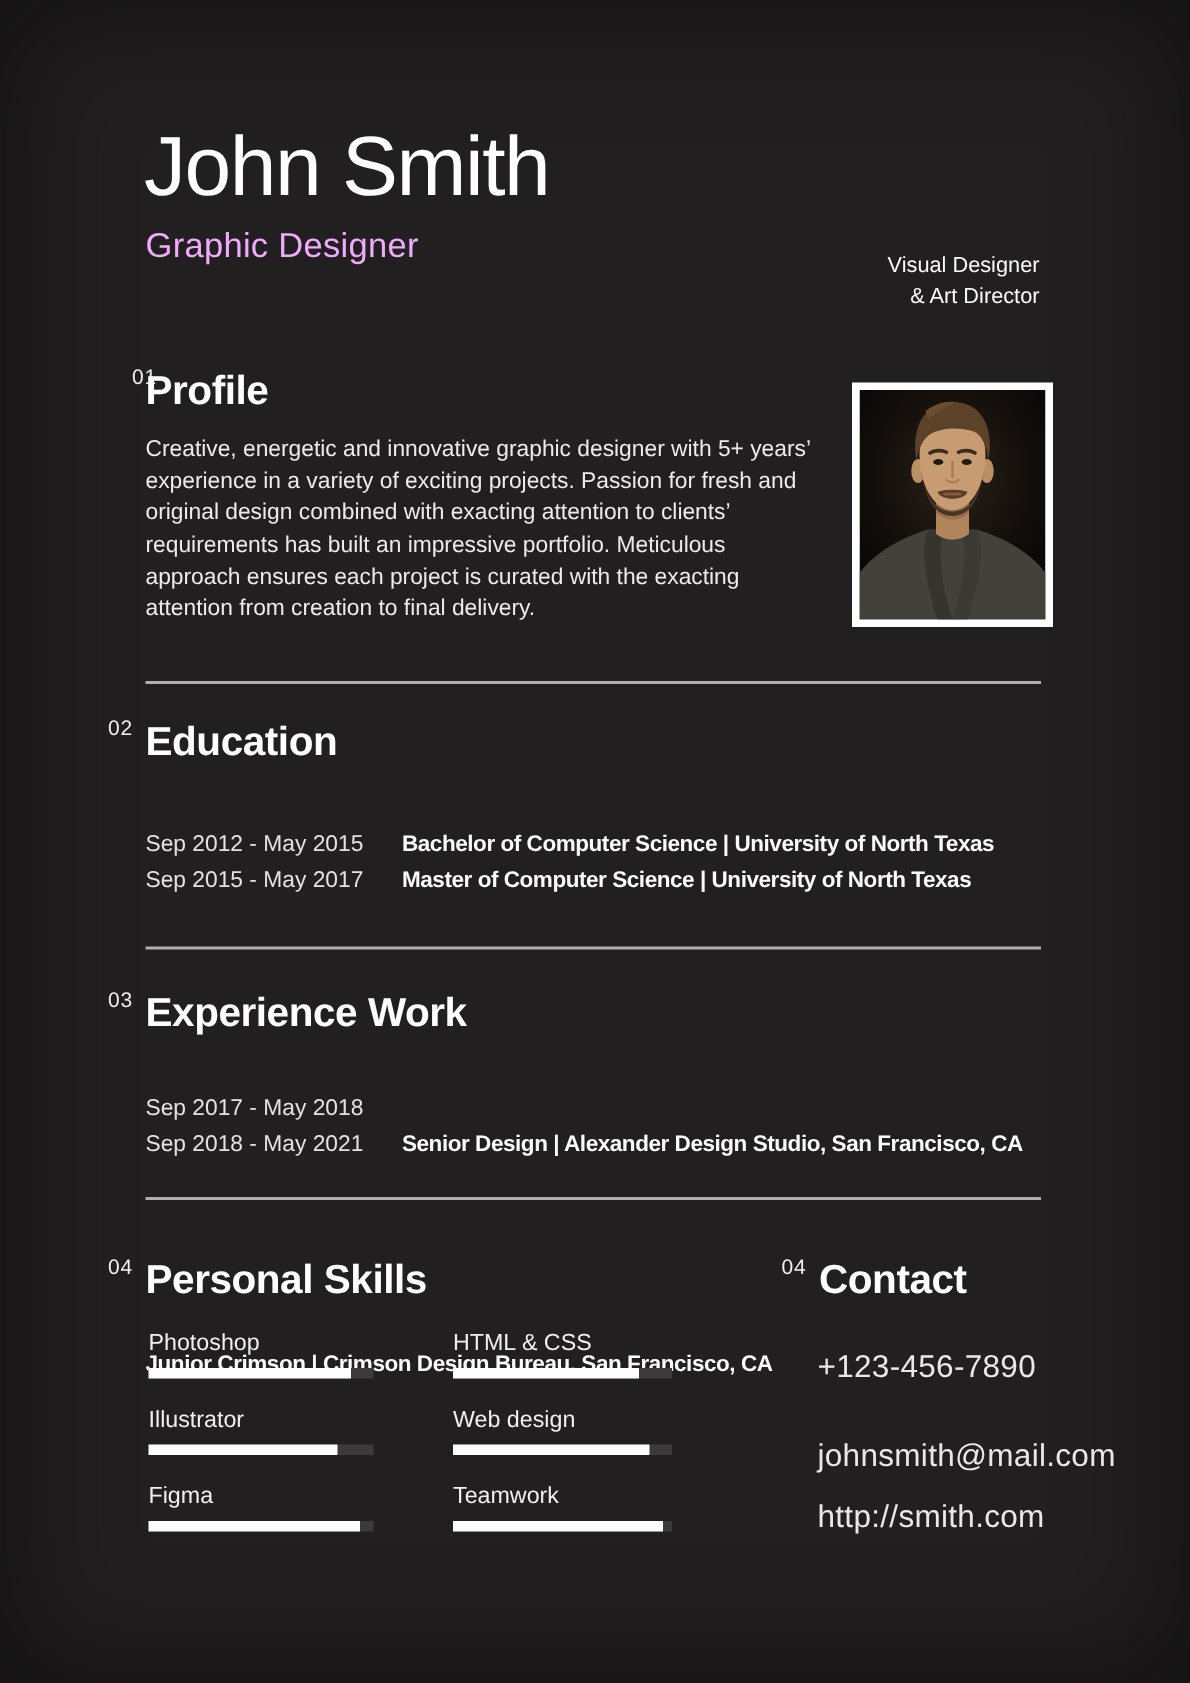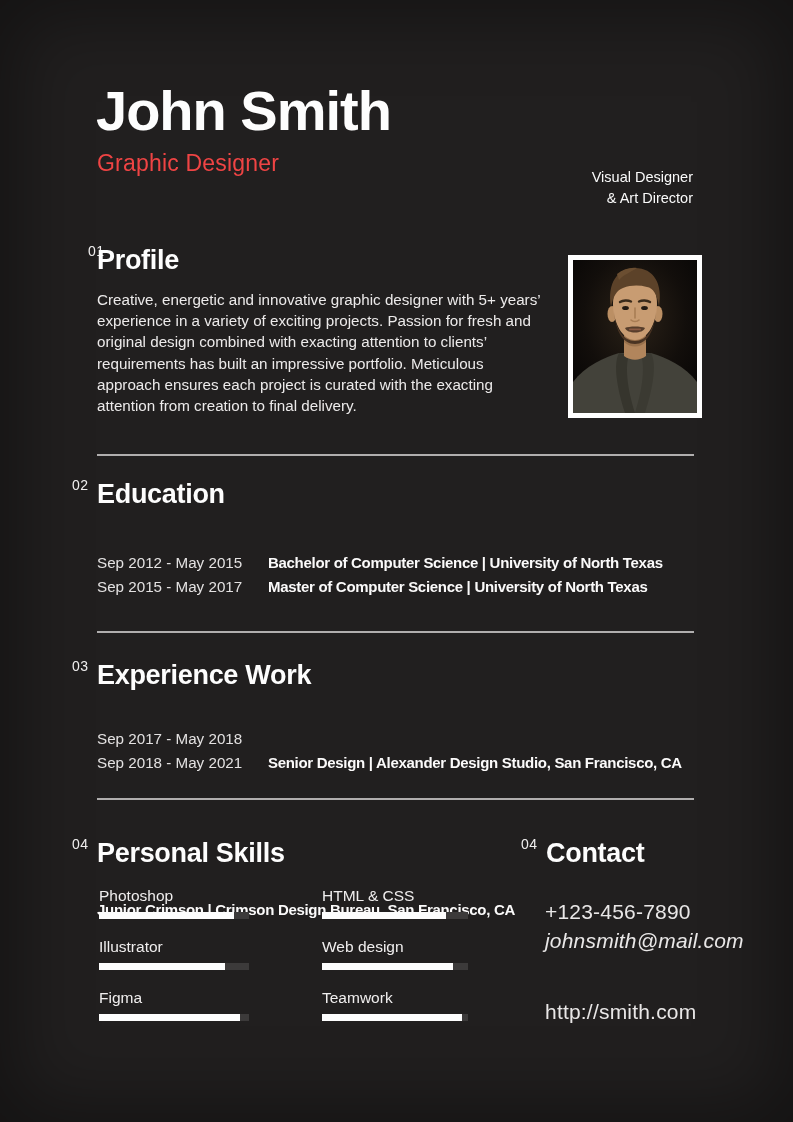--- a/index.html
+++ b/index.html
@@ -9,25 +9,25 @@
     margin:0 auto;
     background:#211f1f;
     box-shadow:inset 0 0 70px 18px rgba(0,0,0,0.38);
     font-family:"Liberation Sans", sans-serif;
     color:#ffffff;
     overflow:hidden;
   }
   
   .name{
     position:absolute;left:96px;top:78px;
-    font-size:56px;font-weight:700;letter-spacing:-1px;color:#fdfdfd;
+    font-size:56px;font-weight:400;letter-spacing:-1px;color:#fdfdfd;
   }
   .job-title{
     position:absolute;left:97px;top:150px;
-    font-size:23px;font-weight:400;color:#ef4444;letter-spacing:0.2px;
+    font-size:23px;font-weight:400;color:#f0abfc;letter-spacing:0.2px;
   }
   .tagline{
     position:absolute;right:100px;top:167px;
     text-align:right;font-size:14.5px;line-height:21px;
     font-weight:500;color:#fafafa;
   }
   
   .sec-num{
     position:absolute;
     font-size:14px;font-weight:400;color:#f0efef;letter-spacing:0.5px;
@@ -70,21 +70,21 @@
   
   .skill{position:absolute;width:150px;}
   .skill-label{
     font-size:15.5px;font-weight:400;color:#f0eeee;margin-bottom:7px;
   }
   .skill-track{
     width:100%;height:7px;background:#3c3a3a;
   }
   .skill-fill{height:7px;background:#fdfdfd;}
   .col-l{left:99px;}
-  .col-r{left:322px;width:146px;}
+  .col-r{left:302px;width:146px;}
   .row-1{top:887px;}
   .row-2{top:938px;}
   .row-3{top:989px;}
   
   .contact-item{
     position:absolute;left:545px;
     font-size:21px;font-weight:400;color:#e9e7e7;letter-spacing:0.2px;
   }
 </style>
 </head>
@@ -208,16 +208,16 @@
   <div class="skill col-r row-3">
     <div class="skill-label">Teamwork</div>
     <div class="skill-track">
         <div class="skill-fill" style="width: 96%;"></div>
       </div>
   </div>
 
   <div class="sec-num" style="left:521px;top:836px;">04</div>
   <div class="sec-head" style="left:546px;top:838px;">Contact</div>
   <div class="contact-item" style="top:900px;">+123-456-7890</div>
-  <div class="contact-item" style="top:929px;font-style:italic;">johnsmith@mail.com</div>
+  <div class="contact-item" style="top:959px;">johnsmith@mail.com</div>
   <div class="contact-item" style="top:1000px;">http://smith.com</div>
 
 </div>
 
 </body></html>

